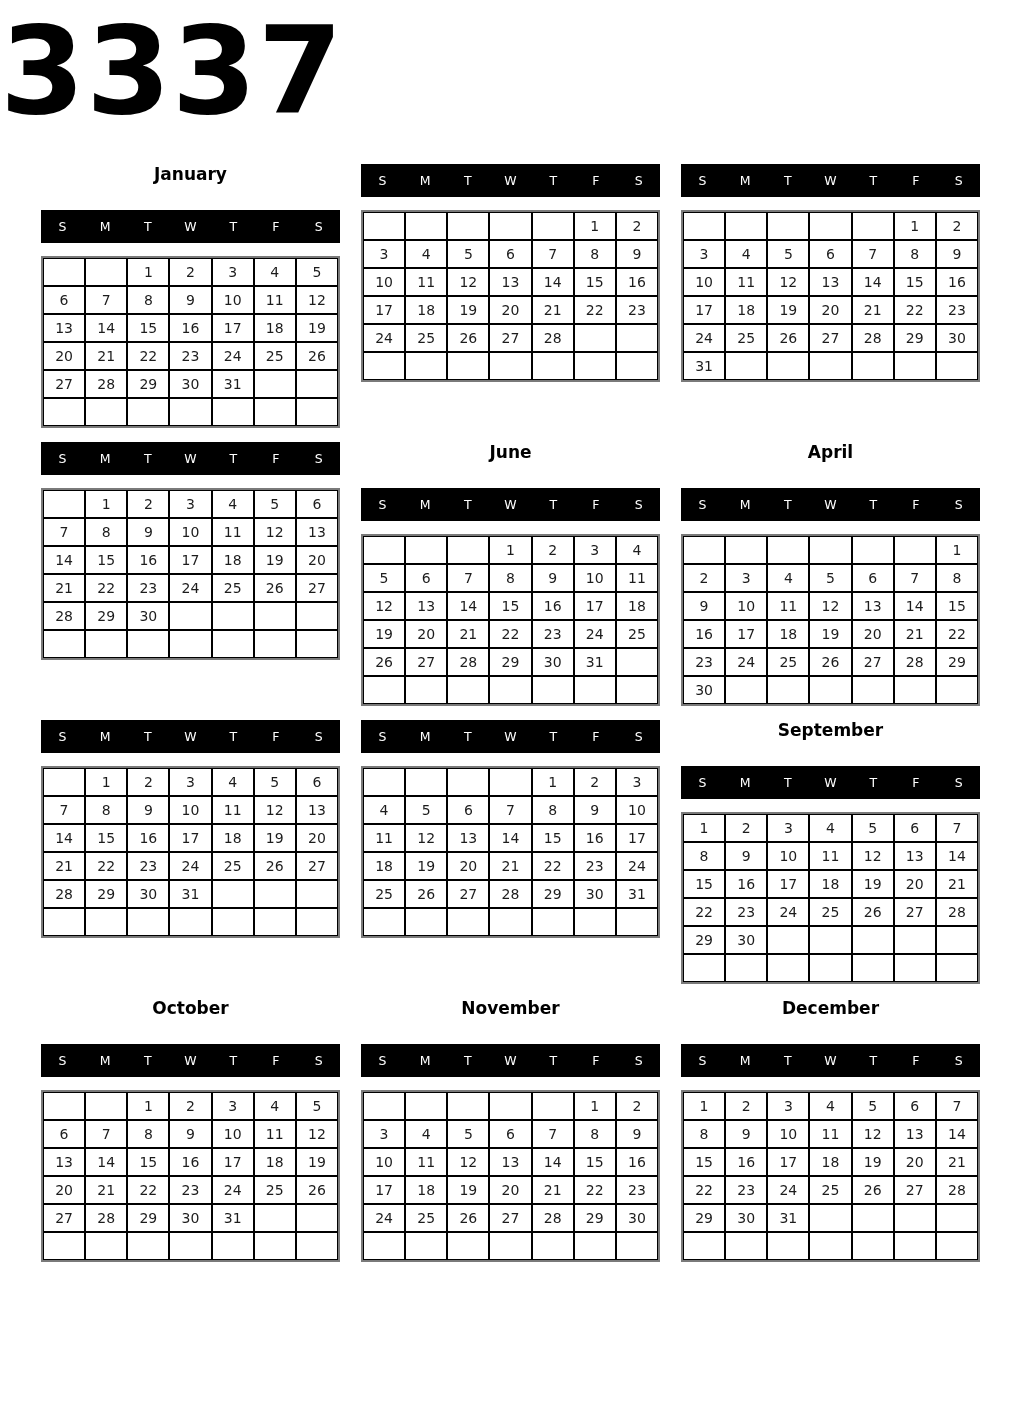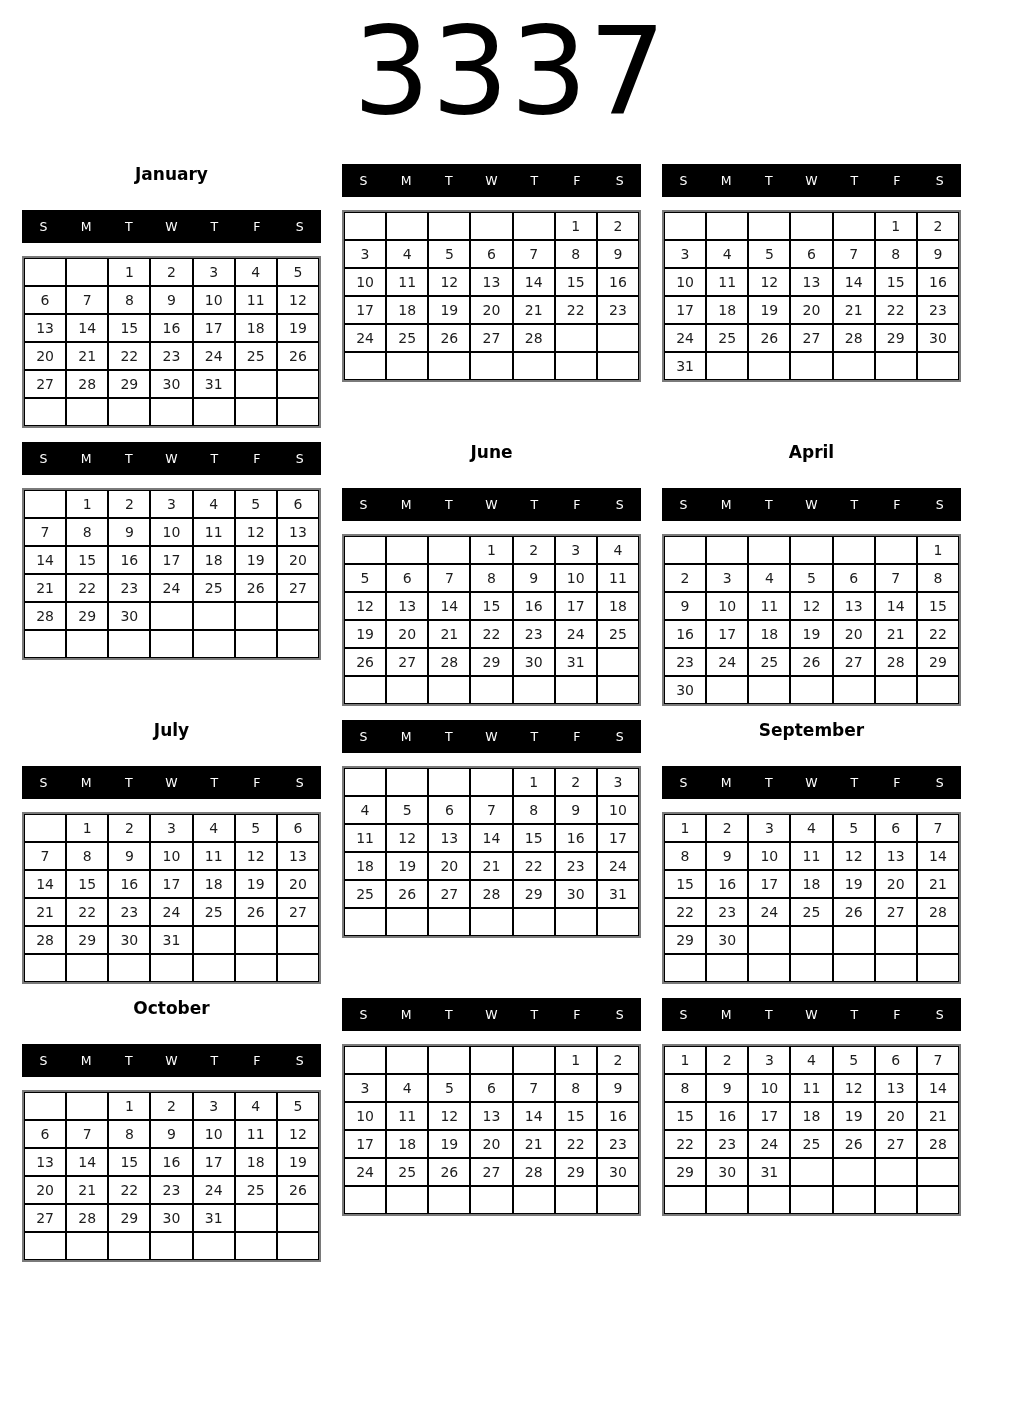--- a/index.html
+++ b/index.html
@@ -11,32 +11,32 @@
   }
   .page {
     position: relative;
     width: 1020px;
     height: 1412px;
     background: #ffffff;
     overflow: hidden;
   }
   .year-title {
     margin: 10px 0 0 0;
-    text-align: center;
+    text-align: left;
     font-size: 122px;
     line-height: 1.0;
-    font-weight: normal;
+    font-weight: bold;
     letter-spacing: 1px;
   }
   .months {
     display: grid;
     grid-template-columns: 299px 299px 299px;
     column-gap: 21px;
     row-gap: 14px;
-    padding-left: 22px;
+    padding-left: 41px;
     margin-top: 32px;
   }
   .month-block {
     width: 299px;
   }
   .month-title {
     margin: 0 0 25px 0;
     text-align: center;
     font-size: 17px;
     line-height: 21px;
@@ -402,21 +402,20 @@
           <div class="day-cell">30</div>
           <div class="day-cell"></div>
           <div class="day-cell"></div>
           <div class="day-cell"></div>
           <div class="day-cell"></div>
           <div class="day-cell"></div>
           <div class="day-cell"></div>
         </div>
       </section>
       <section class="month-block">
-        <h2 class="month-title">July</h2>
         <div class="weekday-row">
           <span class="weekday-cell">S</span>
           <span class="weekday-cell">M</span>
           <span class="weekday-cell">T</span>
           <span class="weekday-cell">W</span>
           <span class="weekday-cell">T</span>
           <span class="weekday-cell">F</span>
           <span class="weekday-cell">S</span>
         </div>
         <div class="day-grid">
@@ -625,75 +624,77 @@
           <div class="day-cell"></div>
           <div class="day-cell"></div>
           <div class="day-cell"></div>
           <div class="day-cell"></div>
           <div class="day-cell"></div>
           <div class="day-cell"></div>
           <div class="day-cell"></div>
         </div>
       </section>
       <section class="month-block">
-        <div class="weekday-row">
-          <span class="weekday-cell">S</span>
-          <span class="weekday-cell">M</span>
-          <span class="weekday-cell">T</span>
-          <span class="weekday-cell">W</span>
-          <span class="weekday-cell">T</span>
-          <span class="weekday-cell">F</span>
-          <span class="weekday-cell">S</span>
-        </div>
-        <div class="day-grid">
-          <div class="day-cell"></div>
-          <div class="day-cell"></div>
-          <div class="day-cell"></div>
-          <div class="day-cell"></div>
-          <div class="day-cell"></div>
-          <div class="day-cell">1</div>
-          <div class="day-cell">2</div>
-          <div class="day-cell">3</div>
-          <div class="day-cell">4</div>
-          <div class="day-cell">5</div>
-          <div class="day-cell">6</div>
-          <div class="day-cell">7</div>
-          <div class="day-cell">8</div>
-          <div class="day-cell">9</div>
-          <div class="day-cell">10</div>
-          <div class="day-cell">11</div>
-          <div class="day-cell">12</div>
-          <div class="day-cell">13</div>
-          <div class="day-cell">14</div>
-          <div class="day-cell">15</div>
-          <div class="day-cell">16</div>
-          <div class="day-cell">17</div>
-          <div class="day-cell">18</div>
-          <div class="day-cell">19</div>
-          <div class="day-cell">20</div>
-          <div class="day-cell">21</div>
-          <div class="day-cell">22</div>
-          <div class="day-cell">23</div>
-          <div class="day-cell">24</div>
-          <div class="day-cell">25</div>
-          <div class="day-cell">26</div>
-          <div class="day-cell">27</div>
-          <div class="day-cell">28</div>
-          <div class="day-cell">29</div>
-          <div class="day-cell">30</div>
-          <div class="day-cell"></div>
-          <div class="day-cell"></div>
-          <div class="day-cell"></div>
-          <div class="day-cell"></div>
-          <div class="day-cell"></div>
-          <div class="day-cell"></div>
-          <div class="day-cell"></div>
-        </div>
-      </section>
-      <section class="month-block">
+        <h2 class="month-title">November</h2>
+        <div class="weekday-row">
+          <span class="weekday-cell">S</span>
+          <span class="weekday-cell">M</span>
+          <span class="weekday-cell">T</span>
+          <span class="weekday-cell">W</span>
+          <span class="weekday-cell">T</span>
+          <span class="weekday-cell">F</span>
+          <span class="weekday-cell">S</span>
+        </div>
+        <div class="day-grid">
+          <div class="day-cell"></div>
+          <div class="day-cell"></div>
+          <div class="day-cell"></div>
+          <div class="day-cell"></div>
+          <div class="day-cell"></div>
+          <div class="day-cell">1</div>
+          <div class="day-cell">2</div>
+          <div class="day-cell">3</div>
+          <div class="day-cell">4</div>
+          <div class="day-cell">5</div>
+          <div class="day-cell">6</div>
+          <div class="day-cell">7</div>
+          <div class="day-cell">8</div>
+          <div class="day-cell">9</div>
+          <div class="day-cell">10</div>
+          <div class="day-cell">11</div>
+          <div class="day-cell">12</div>
+          <div class="day-cell">13</div>
+          <div class="day-cell">14</div>
+          <div class="day-cell">15</div>
+          <div class="day-cell">16</div>
+          <div class="day-cell">17</div>
+          <div class="day-cell">18</div>
+          <div class="day-cell">19</div>
+          <div class="day-cell">20</div>
+          <div class="day-cell">21</div>
+          <div class="day-cell">22</div>
+          <div class="day-cell">23</div>
+          <div class="day-cell">24</div>
+          <div class="day-cell">25</div>
+          <div class="day-cell">26</div>
+          <div class="day-cell">27</div>
+          <div class="day-cell">28</div>
+          <div class="day-cell">29</div>
+          <div class="day-cell">30</div>
+          <div class="day-cell"></div>
+          <div class="day-cell"></div>
+          <div class="day-cell"></div>
+          <div class="day-cell"></div>
+          <div class="day-cell"></div>
+          <div class="day-cell"></div>
+          <div class="day-cell"></div>
+        </div>
+      </section>
+      <section class="month-block">
+        <h2 class="month-title">December</h2>
         <div class="weekday-row">
           <span class="weekday-cell">S</span>
           <span class="weekday-cell">M</span>
           <span class="weekday-cell">T</span>
           <span class="weekday-cell">W</span>
           <span class="weekday-cell">T</span>
           <span class="weekday-cell">F</span>
           <span class="weekday-cell">S</span>
         </div>
         <div class="day-grid">

